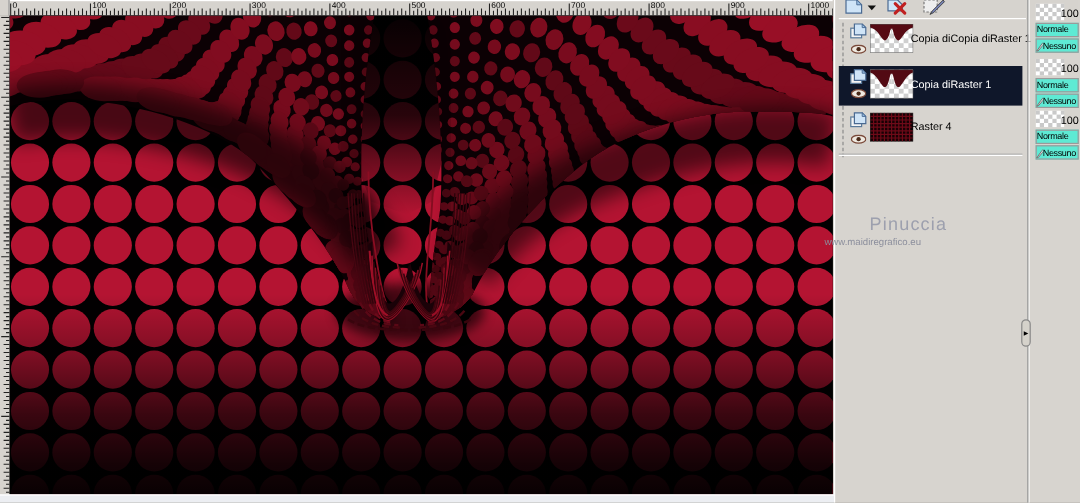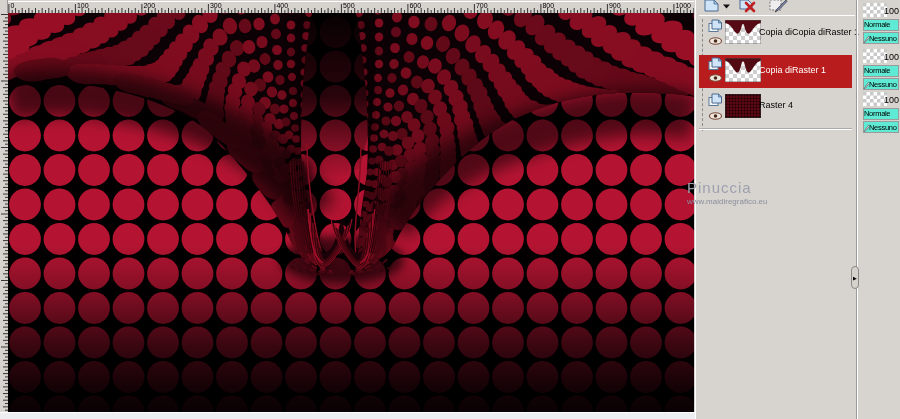--- a/index.html
+++ b/index.html
@@ -4,35 +4,35 @@
 body{width:900px;height:419px;overflow:hidden;font-family:"Liberation Sans",sans-serif;background:#d6d3ce;position:relative}
 #hruler{position:absolute;left:0;top:0;width:694px;height:13px;border-bottom:1px solid #808080}
 #corner{position:absolute;left:0;top:0;width:8px;height:13px;background:#d6d3ce;border-right:1px solid #9a9a9a}
 #vruler{position:absolute;left:0;top:14px;width:8px;height:398px}
 #cv{position:absolute;left:8px;top:13px;width:686px;height:399px;background:#000}
 #bstrip{position:absolute;left:0;top:412px;width:695px;height:7px;background:#eceef2;border-top:1px solid #fff}
 #panel{position:absolute;left:695px;top:0;width:205px;height:419px;background:#d7d4cf;border-left:1px solid #fff}
 #ptool{position:absolute;left:2px;top:0;width:200px;height:15px}
 #plist{position:absolute;left:3px;top:15px;width:156px;height:404px;border-top:1px solid #fff}
 .lrow{position:absolute;left:0;width:153px}
-.lrow.sel{background:#b91c1c}
+.lrow.sel{background:#0f172a}
 .licon{position:absolute;left:9px}
 .leye{position:absolute;left:10px}
 .lthumb{position:absolute;left:26px}
 .licon svg,.leye svg,.lthumb svg,.cbar svg{display:block}
 .lname{position:absolute;left:60px;top:10px;font-size:9px;white-space:nowrap}
 #sepline{position:absolute;left:160px;top:0;width:2px;height:419px;border-left:1px solid #9a9a9a;border-right:1px solid #fff}
 #pill{position:absolute;left:155px;top:266px;width:8px;height:23px;background:#d5d2cb;border:1px solid #888;border-radius:4px;font-size:5px;text-align:center;line-height:23px;color:#000;z-index:3}
 #rcol{position:absolute;left:167px;top:0;width:38px;height:419px}
 .grp{position:absolute;left:0;width:36px}
 .cbar{position:relative;height:15px;margin-bottom:1px}
 .v100{position:absolute;right:0;top:3px;font-size:9px}
 .dd{position:relative;margin-top:1px;height:12px;background:#5eead4;border:1px solid #9a9a9a;font-size:7.5px;line-height:10px;white-space:nowrap;letter-spacing:-0.3px}
 .dd svg{position:relative;top:1px;margin-left:-1px;vertical-align:-1px}
-#wm1{position:absolute;left:-12px;top:163px;width:140px;text-align:left;font-size:15px;color:#9da0ae;letter-spacing:1px}
+#wm1{position:absolute;left:-12px;top:163px;width:140px;text-align:center;font-size:15px;color:#9da0ae;letter-spacing:1px}
 #wm2{position:absolute;left:-12px;top:181px;width:140px;font-size:8px;color:#8b8e9c}
 #hline{position:absolute;left:0px;top:112px;width:153px;border-top:1px solid #aaa;border-bottom:1px solid #fff}
 #dragline{position:absolute;left:3px;top:3px;width:1px;height:112px;border-left:1px dashed #8a8a8a}
 </style></head><body>
 <div id="hruler"><svg width="694" height="13" xmlns="http://www.w3.org/2000/svg">
       <rect width="694" height="13" fill="#d6d3ce"></rect>
       <rect x="0" y="0" width="694" height="1" fill="#fff"></rect>
       <path d="M8.90,3V13M12.23,9V13M15.55,7V13M18.88,9V13M22.20,7V13M25.52,9V13M28.85,7V13M32.18,9V13M35.50,7V13M38.83,9V13M42.15,7V13M45.48,9V13M48.80,7V13M52.12,9V13M55.45,7V13M58.77,9V13M62.10,7V13M65.43,9V13M68.75,7V13M72.08,9V13M75.40,3V13M78.73,9V13M82.05,7V13M85.38,9V13M88.70,7V13M92.03,9V13M95.35,7V13M98.68,9V13M102.00,7V13M105.33,9V13M108.65,7V13M111.98,9V13M115.30,7V13M118.63,9V13M121.95,7V13M125.28,9V13M128.60,7V13M131.93,9V13M135.25,7V13M138.58,9V13M141.90,3V13M145.23,9V13M148.55,7V13M151.88,9V13M155.20,7V13M158.53,9V13M161.85,7V13M165.18,9V13M168.50,7V13M171.83,9V13M175.15,7V13M178.48,9V13M181.80,7V13M185.13,9V13M188.45,7V13M191.78,9V13M195.10,7V13M198.43,9V13M201.75,7V13M205.08,9V13M208.40,3V13M211.73,9V13M215.05,7V13M218.38,9V13M221.70,7V13M225.03,9V13M228.35,7V13M231.68,9V13M235.00,7V13M238.33,9V13M241.65,7V13M244.98,9V13M248.30,7V13M251.63,9V13M254.95,7V13M258.27,9V13M261.60,7V13M264.93,9V13M268.25,7V13M271.57,9V13M274.90,3V13M278.22,9V13M281.55,7V13M284.88,9V13M288.20,7V13M291.52,9V13M294.85,7V13M298.18,9V13M301.50,7V13M304.82,9V13M308.15,7V13M311.47,9V13M314.80,7V13M318.12,9V13M321.45,7V13M324.77,9V13M328.10,7V13M331.43,9V13M334.75,7V13M338.07,9V13M341.40,3V13M344.73,9V13M348.05,7V13M351.38,9V13M354.70,7V13M358.02,9V13M361.35,7V13M364.68,9V13M368.00,7V13M371.32,9V13M374.65,7V13M377.98,9V13M381.30,7V13M384.62,9V13M387.95,7V13M391.27,9V13M394.60,7V13M397.93,9V13M401.25,7V13M404.57,9V13M407.90,3V13M411.23,9V13M414.55,7V13M417.88,9V13M421.20,7V13M424.52,9V13M427.85,7V13M431.18,9V13M434.50,7V13M437.82,9V13M441.15,7V13M444.48,9V13M447.80,7V13M451.12,9V13M454.45,7V13M457.77,9V13M461.10,7V13M464.43,9V13M467.75,7V13M471.07,9V13M474.40,3V13M477.73,9V13M481.05,7V13M484.38,9V13M487.70,7V13M491.02,9V13M494.35,7V13M497.68,9V13M501.00,7V13M504.32,9V13M507.65,7V13M510.98,9V13M514.30,7V13M517.62,9V13M520.95,7V13M524.27,9V13M527.60,7V13M530.92,9V13M534.25,7V13M537.58,9V13M540.90,3V13M544.23,9V13M547.55,7V13M550.88,9V13M554.20,7V13M557.52,9V13M560.85,7V13M564.17,9V13M567.50,7V13M570.83,9V13M574.15,7V13M577.48,9V13M580.80,7V13M584.12,9V13M587.45,7V13M590.77,9V13M594.10,7V13M597.42,9V13M600.75,7V13M604.08,9V13M607.40,3V13M610.73,9V13M614.05,7V13M617.38,9V13M620.70,7V13M624.02,9V13M627.35,7V13M630.67,9V13M634.00,7V13M637.33,9V13M640.65,7V13M643.98,9V13M647.30,7V13M650.62,9V13M653.95,7V13M657.27,9V13M660.60,7V13M663.93,9V13M667.25,7V13M670.58,9V13M673.90,3V13M677.23,9V13M680.55,7V13M683.88,9V13M687.20,7V13M690.52,9V13M693.85,7V13" stroke="#222" stroke-width="0.9"></path>
       <g font-family="Liberation Sans,sans-serif">
         <text x="10.4" y="7" font-size="7" fill="#000">0</text>

